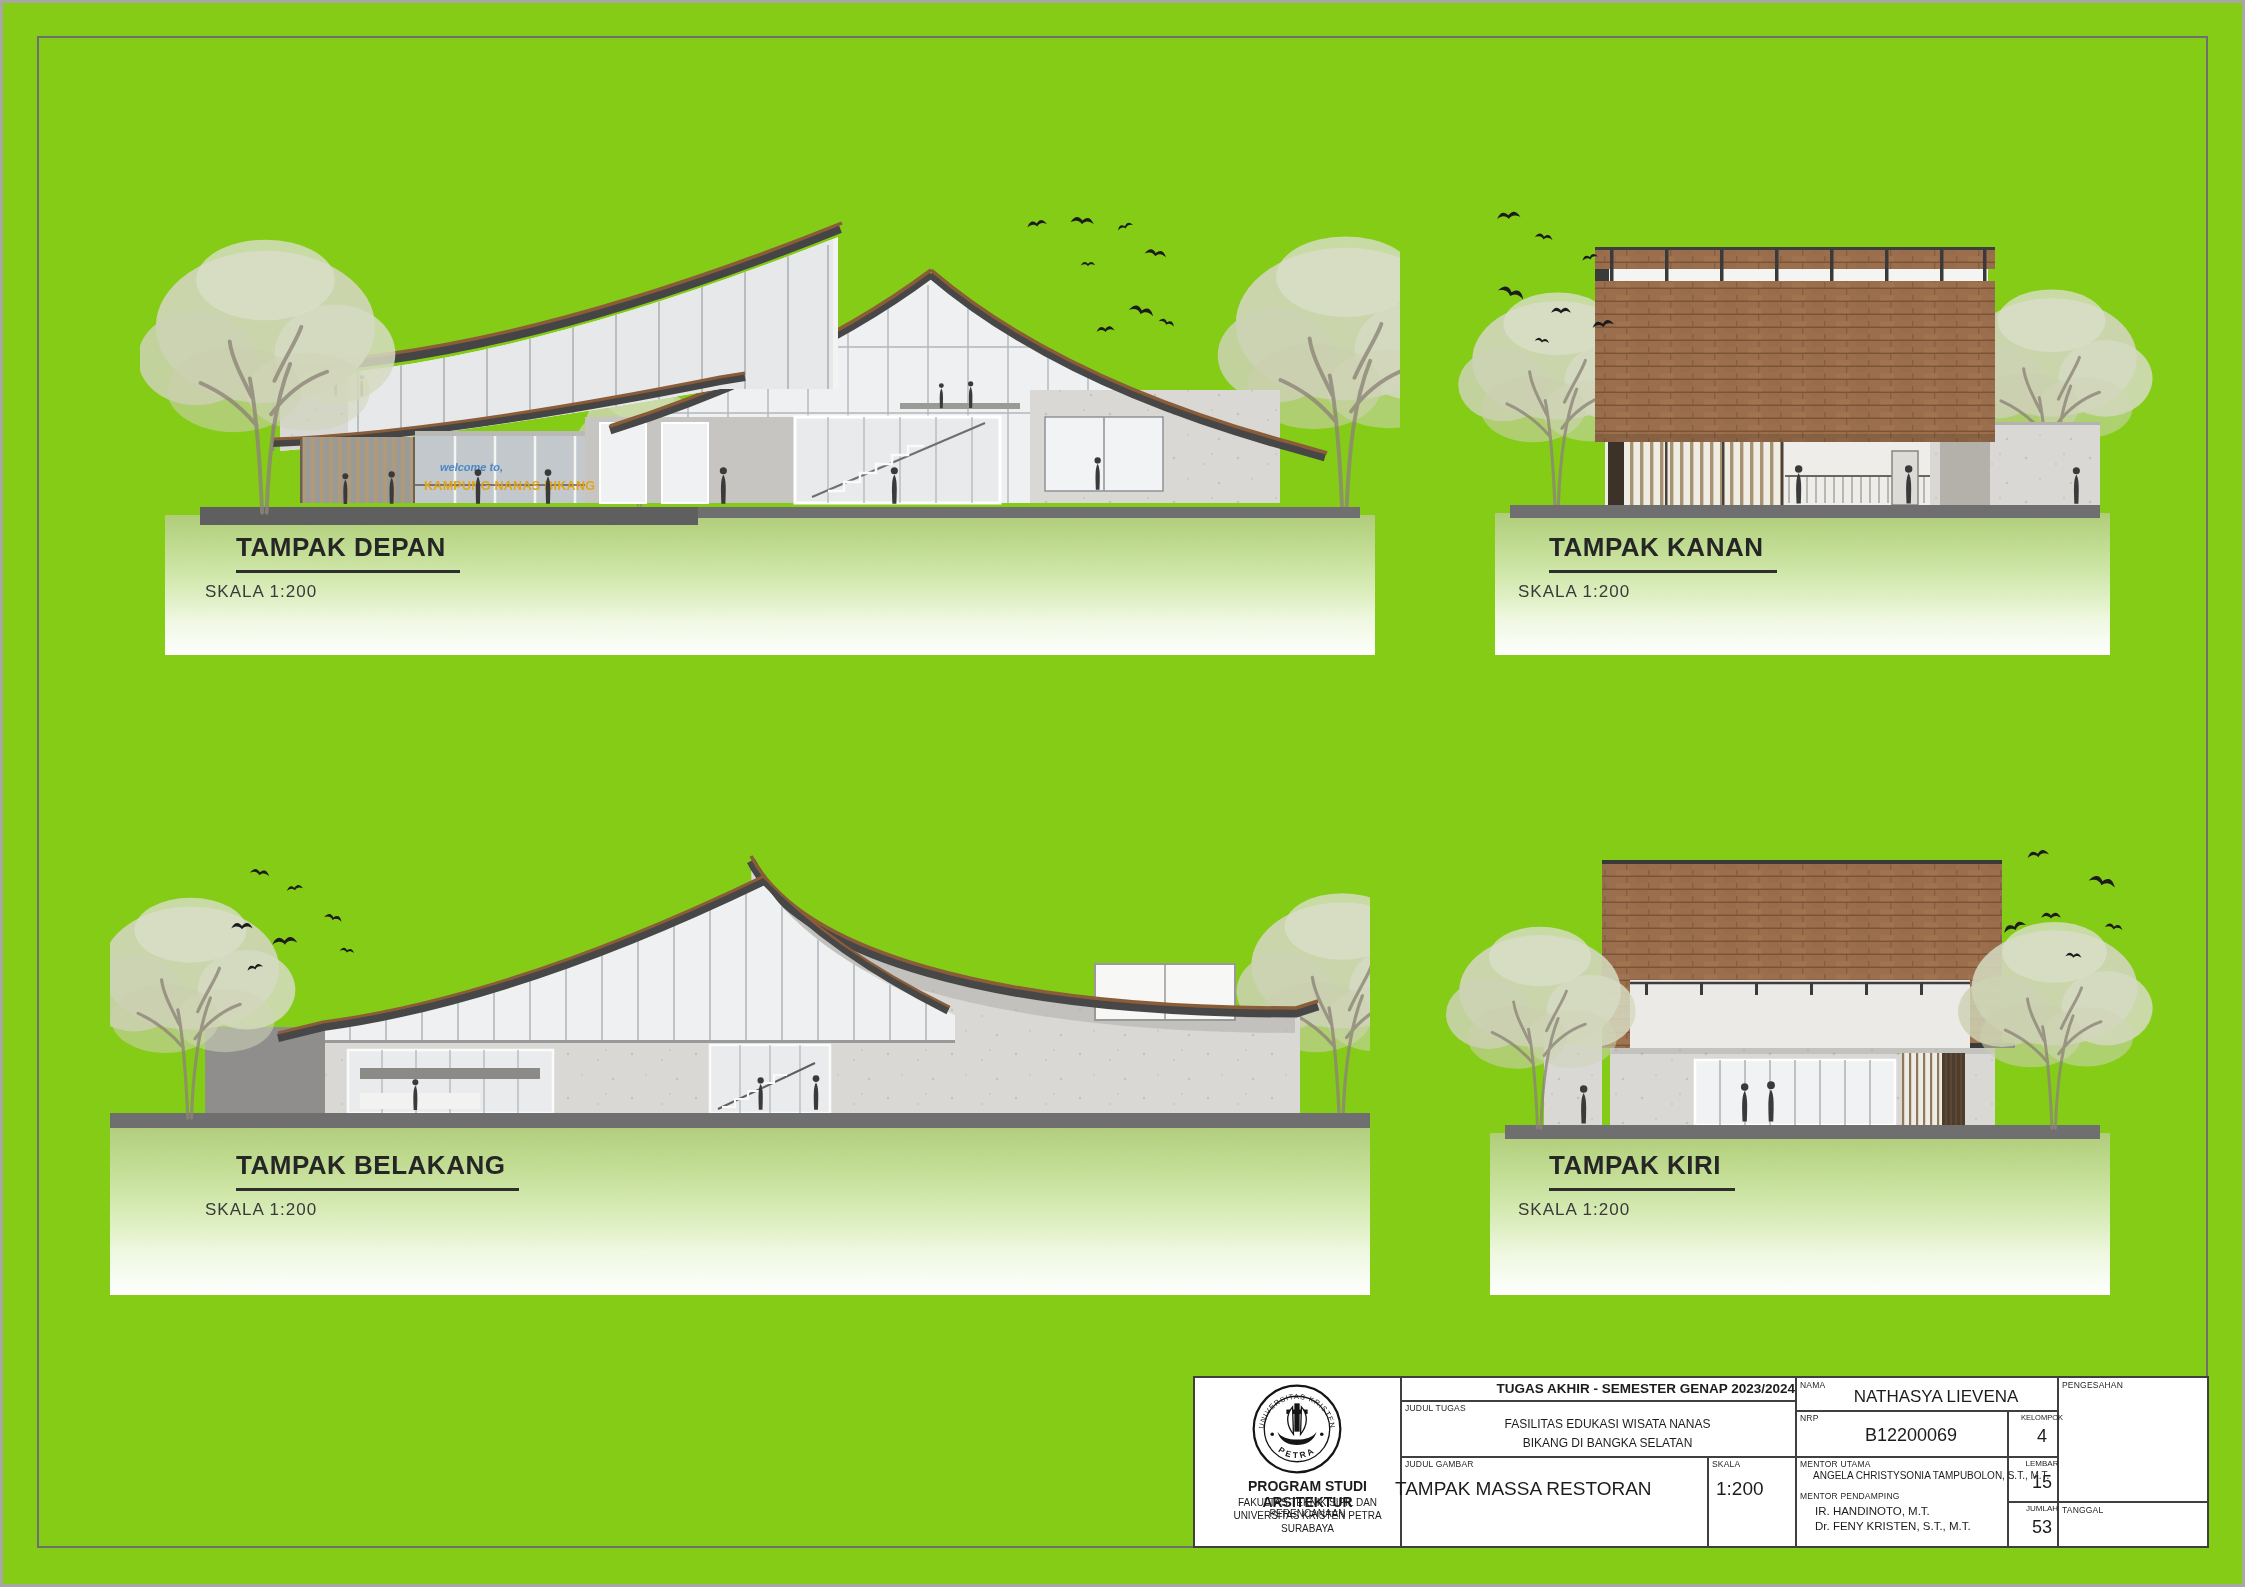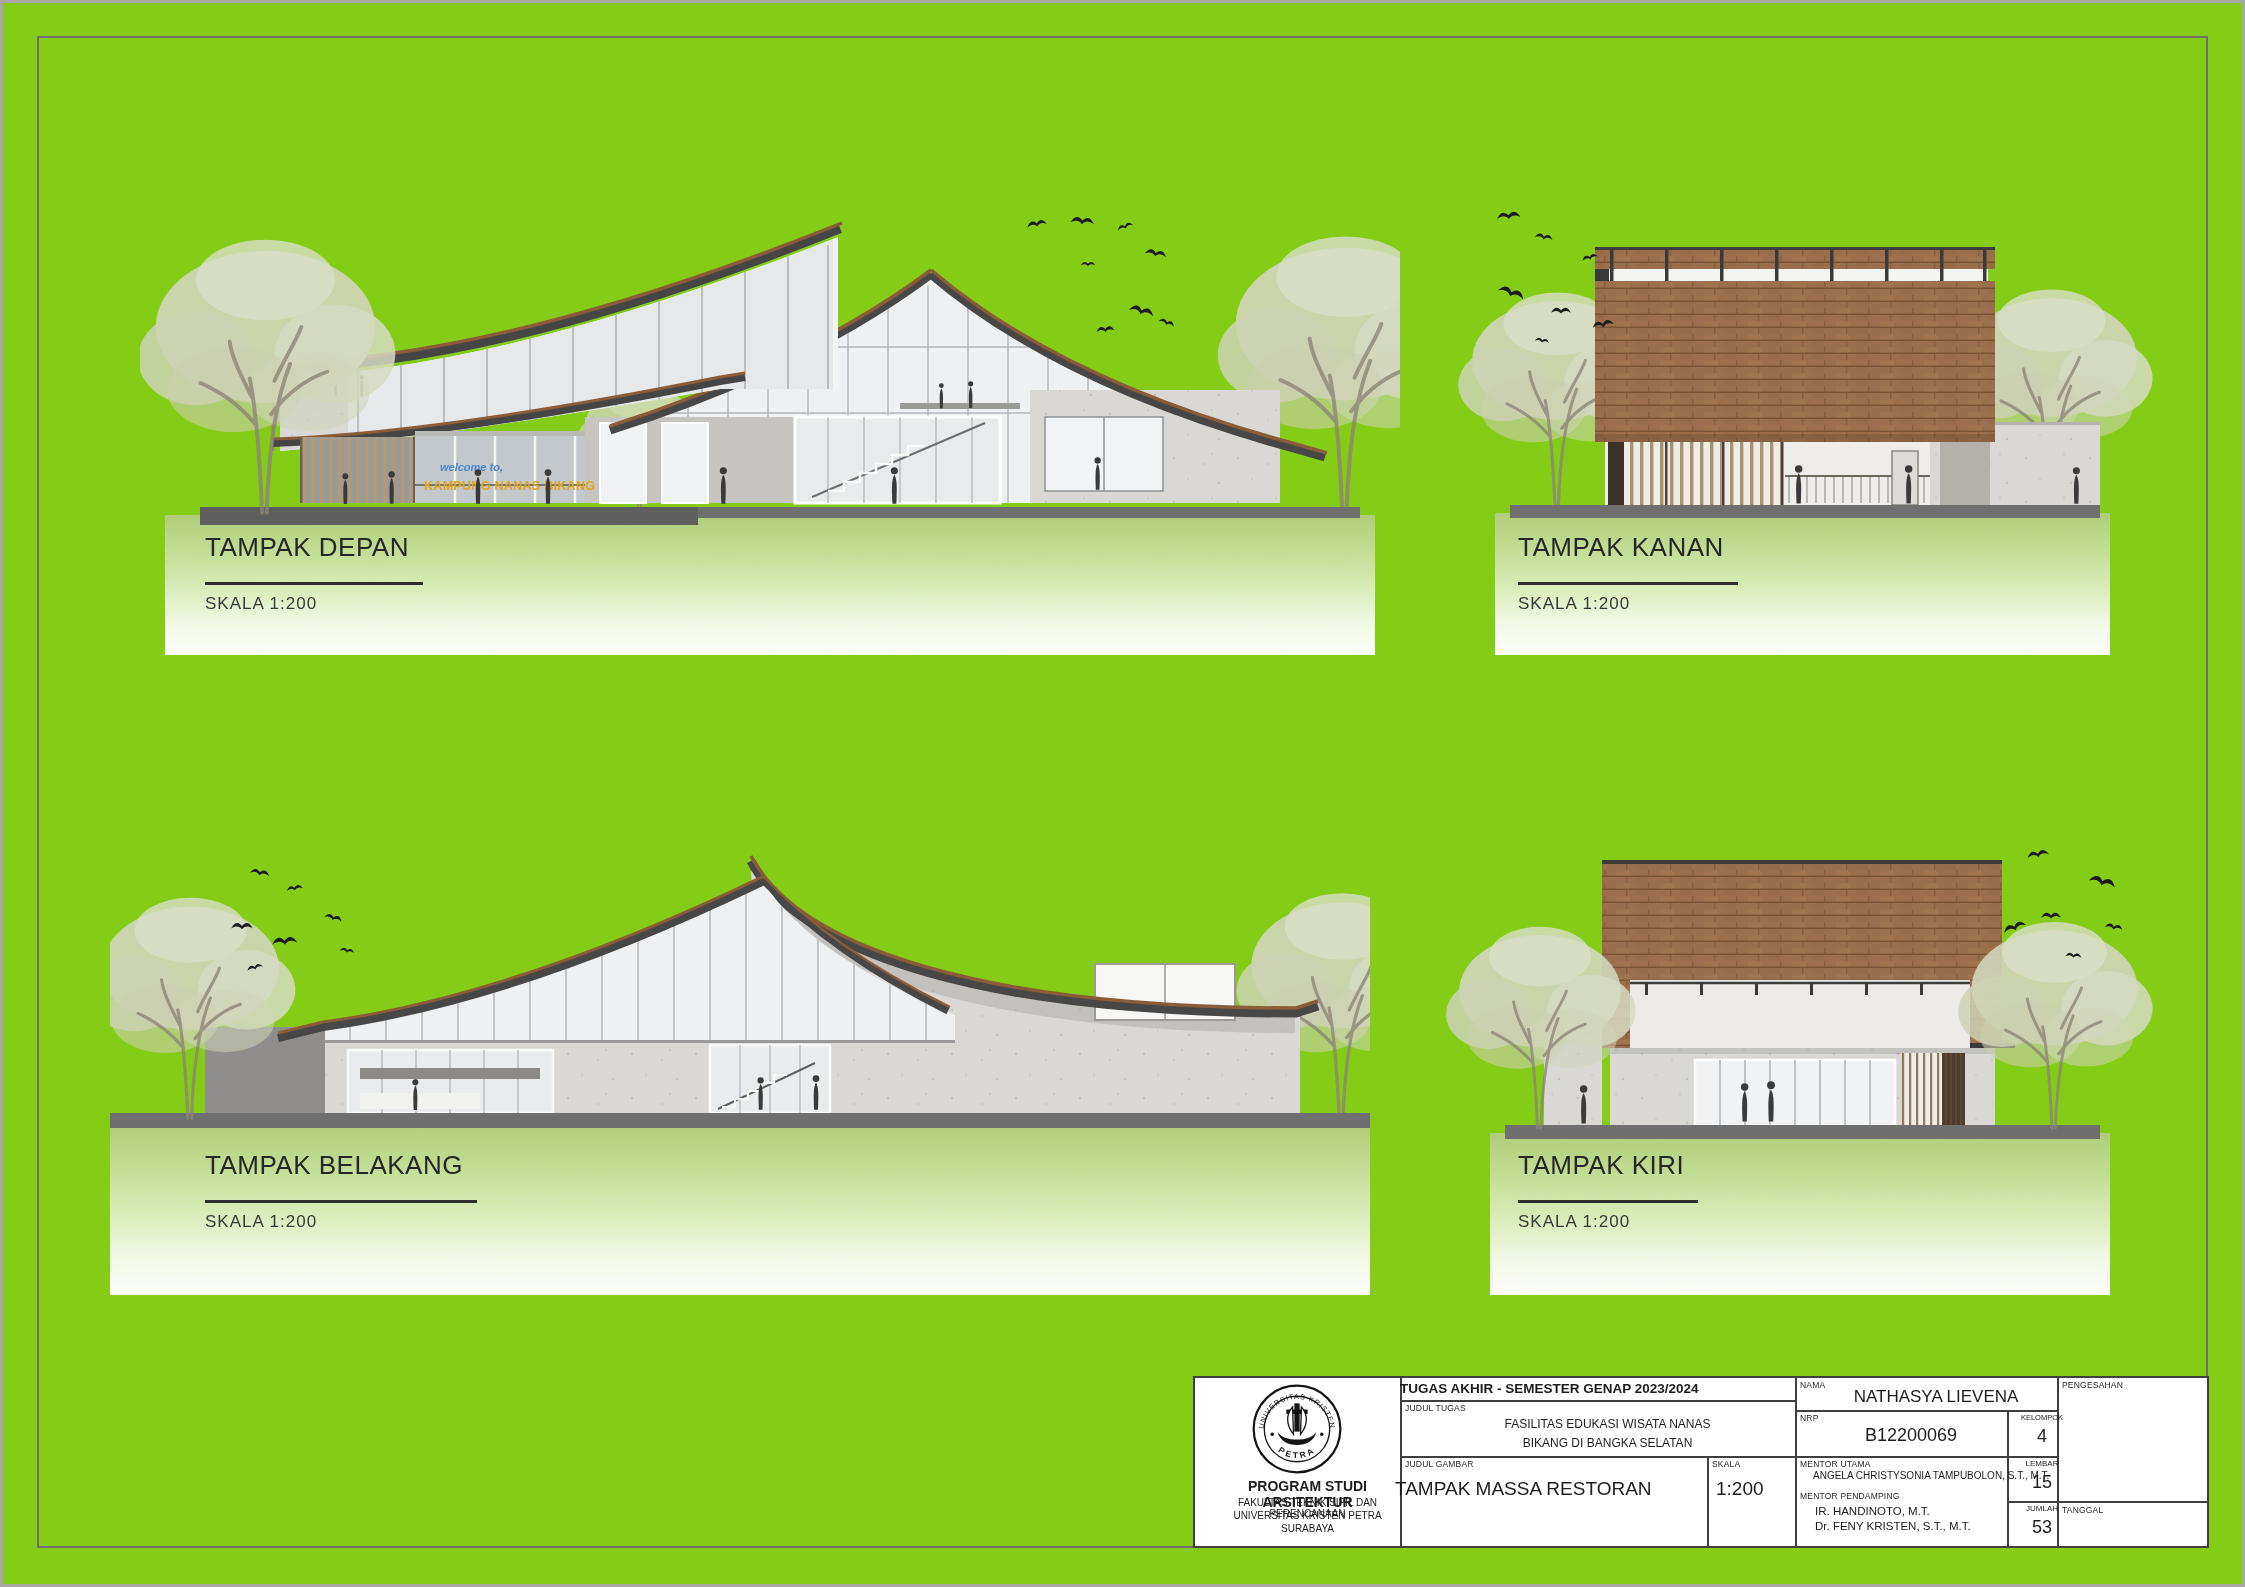--- a/index.html
+++ b/index.html
@@ -5,31 +5,31 @@
   html,body{margin:0;padding:0;background:#e9e9e9;}
   .sheet{
     position:relative;width:2245px;height:1587px;background:#84cc16;
     font-family:"Liberation Sans",sans-serif;overflow:hidden;
     box-shadow:inset 0 0 0 3px #a9a7a4;
   }
   .frame{position:absolute;left:37px;top:36px;width:2171px;height:1512px;
     box-sizing:border-box;border:2px solid #6f6f6f;}
   .elev{position:absolute;z-index:1;}
   .lbl{position:absolute;z-index:5;}
-  .elev-title{display:inline-block;font-size:26px;font-weight:400;letter-spacing:.5px;
-    color:#262626;border-bottom:3px solid #2e2e2e;padding:0 14px 19px 0;}
+  .elev-title{display:inline-block;font-size:26px;font-weight:700;letter-spacing:.5px;
+    color:#262626;border-bottom:3px solid #2e2e2e;padding:0 14px 7px 0;margin-left:31px;}
   .elev-scale{margin-top:9px;font-size:17px;letter-spacing:1px;color:#3a3a3a;}
   
   .tblock{position:absolute;left:1193px;top:1376px;width:1016px;height:172px;
     box-sizing:border-box;border:2px solid #3f3f3f;background:#fff;z-index:6;font-size:11px;color:#1c1c1c;}
   .tb-abs{position:absolute;}
   .vline{position:absolute;width:2px;background:#3f3f3f;}
   .hline{position:absolute;height:2px;background:#3f3f3f;}
   .tb-label{position:absolute;font-size:8.5px;color:#1f1f1f;letter-spacing:.2px;}
-  .tb-header{position:absolute;font-size:13.5px;font-weight:bold;text-align:left;}
+  .tb-header{position:absolute;font-size:13.5px;font-weight:bold;text-align:right;}
   .tb-center{text-align:center;padding-left:10px;}
   .sign1{font-size:11px;font-weight:bold;font-style:italic;}
   .sign2{font-size:12.5px;font-weight:bold;letter-spacing:.3px;}
 </style>
 </head>
 <body>
 
 <div class="sheet">
   <div class="frame"></div>
 

